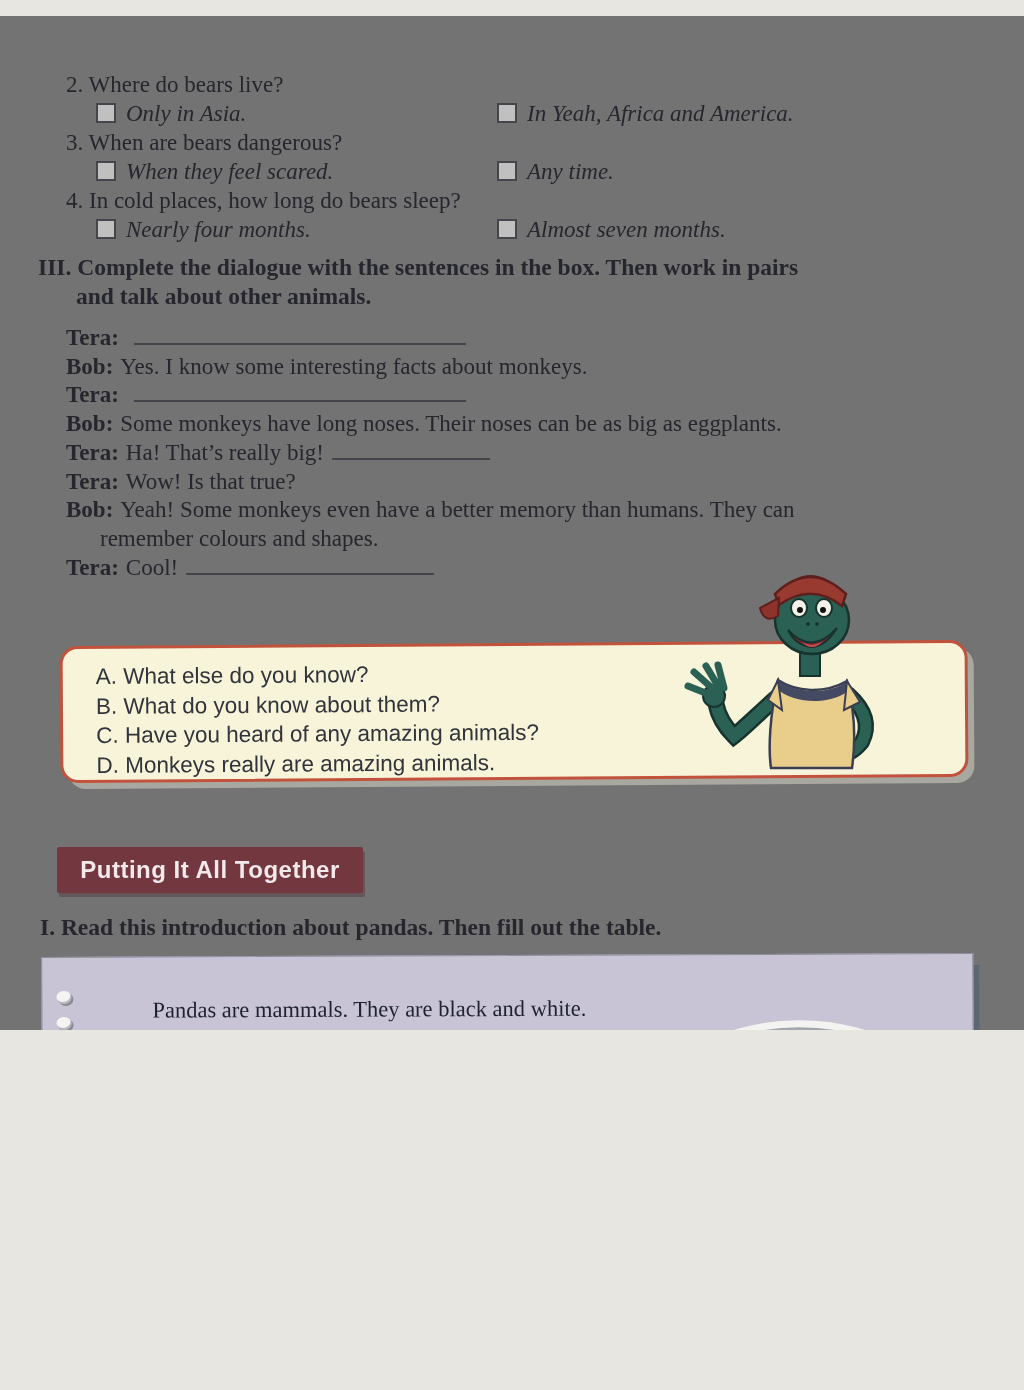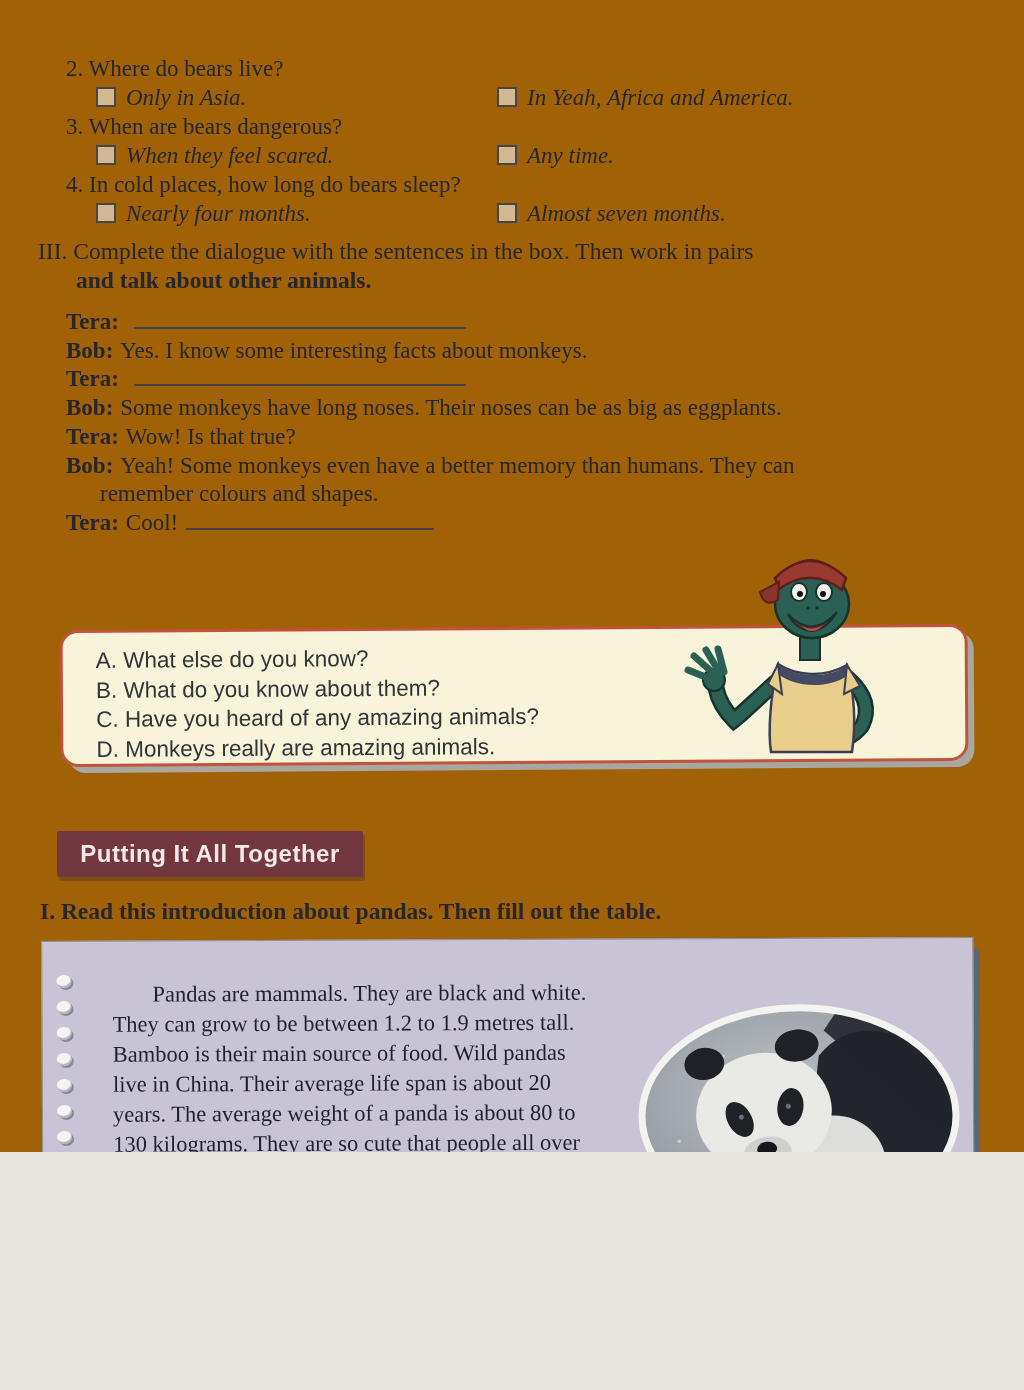--- a/index.html
+++ b/index.html
@@ -1,31 +1,31 @@
 <!DOCTYPE html>
 <html><head>
 <meta charset="utf-8">
 <style>
   html,body{margin:0;padding:0;}
   body{background:#e8e6e1;}
   #scan{
-    position:relative; width:1024px; height:1152px; margin:0 auto;
-    background:#a16207;
+    position:relative; width:1024px; height:1014px; margin:16px auto;
+    background:#737373;
     font-family:"Liberation Serif", serif;
     color:#26262e; overflow:hidden;
   }
   
   .quiz{position:absolute; left:66px; top:54px; width:930px; font-size:23px;}
   .quiz .q{margin:0; height:29px; line-height:29px;}
   .quiz .opts{position:relative; height:29px; line-height:29px; padding-left:30px;font-style:italic;}
   .opt2{position:absolute; left:431px; top:0;}
   .cb{display:inline-block; width:16px; height:16px; border:2px solid #45454c;
       background:rgba(255,255,255,.55); margin-right:10px; vertical-align:-2px;}
   
-  .h3a{position:absolute; left:38px; top:238px; font-weight:normal; font-size:23.5px; margin:0;}
+  .h3a{position:absolute; left:38px; top:238px; font-weight:bold; font-size:23.5px; margin:0;}
   .h3b{position:absolute; left:76px; top:267px; font-weight:bold; font-size:23.5px; margin:0;}
   
   .dialogue{position:absolute; left:66px; top:308px; width:905px; font-size:23px;}
   .dialogue p{margin:0; line-height:28.7px; white-space:nowrap;}
   .dialogue b{margin-right:7px;}
   .dialogue .cont{padding-left:34px;}
   .bl{display:inline-block; height:12px; border-bottom:2px solid #43454b; margin-left:8px;}
   .bl-lg{width:332px;} .bl-sm{width:158px;} .bl-md{width:248px;}
   
   .sbox{position:absolute; left:60px; top:627px; width:902px; height:131px;
@@ -81,20 +81,21 @@
   </div>
 
   <p class="h3a">III. Complete the dialogue with the sentences in the box. Then work in pairs</p>
   <p class="h3b">and talk about other animals.</p>
 
   <div class="dialogue">
     <p><b>Tera:</b><span></span><span class="bl bl-lg"></span></p>
     <p><b>Bob:</b><span>Yes. I know some interesting facts about monkeys.</span></p>
     <p><b>Tera:</b><span></span><span class="bl bl-lg"></span></p>
     <p><b>Bob:</b><span>Some monkeys have long noses. Their noses can be as big as eggplants.</span></p>
+    <p><b>Tera:</b><span>Ha! That’s really big!</span><span class="bl bl-sm"></span></p>
     <p><b>Tera:</b><span>Wow! Is that true?</span></p>
     <p><b>Bob:</b><span>Yeah! Some monkeys even have a better memory than humans. They can</span></p>
     <p class="cont"><span>remember colours and shapes.</span></p>
     <p><b>Tera:</b><span>Cool!</span><span class="bl bl-md"></span></p>
   </div>
 
   <div class="sbox">
     <div class="sbox-list">
       <p>A. What else do you know?</p>
       <p>B. What do you know about them?</p>

